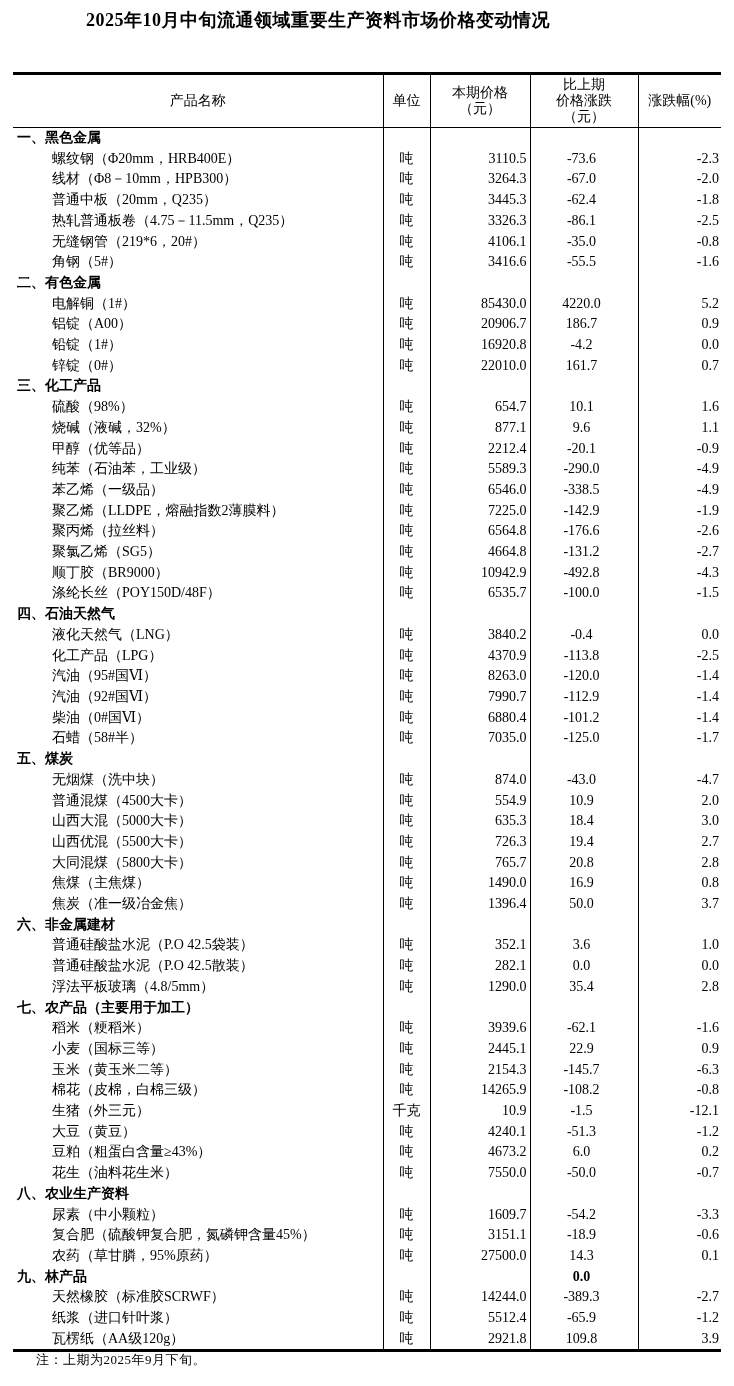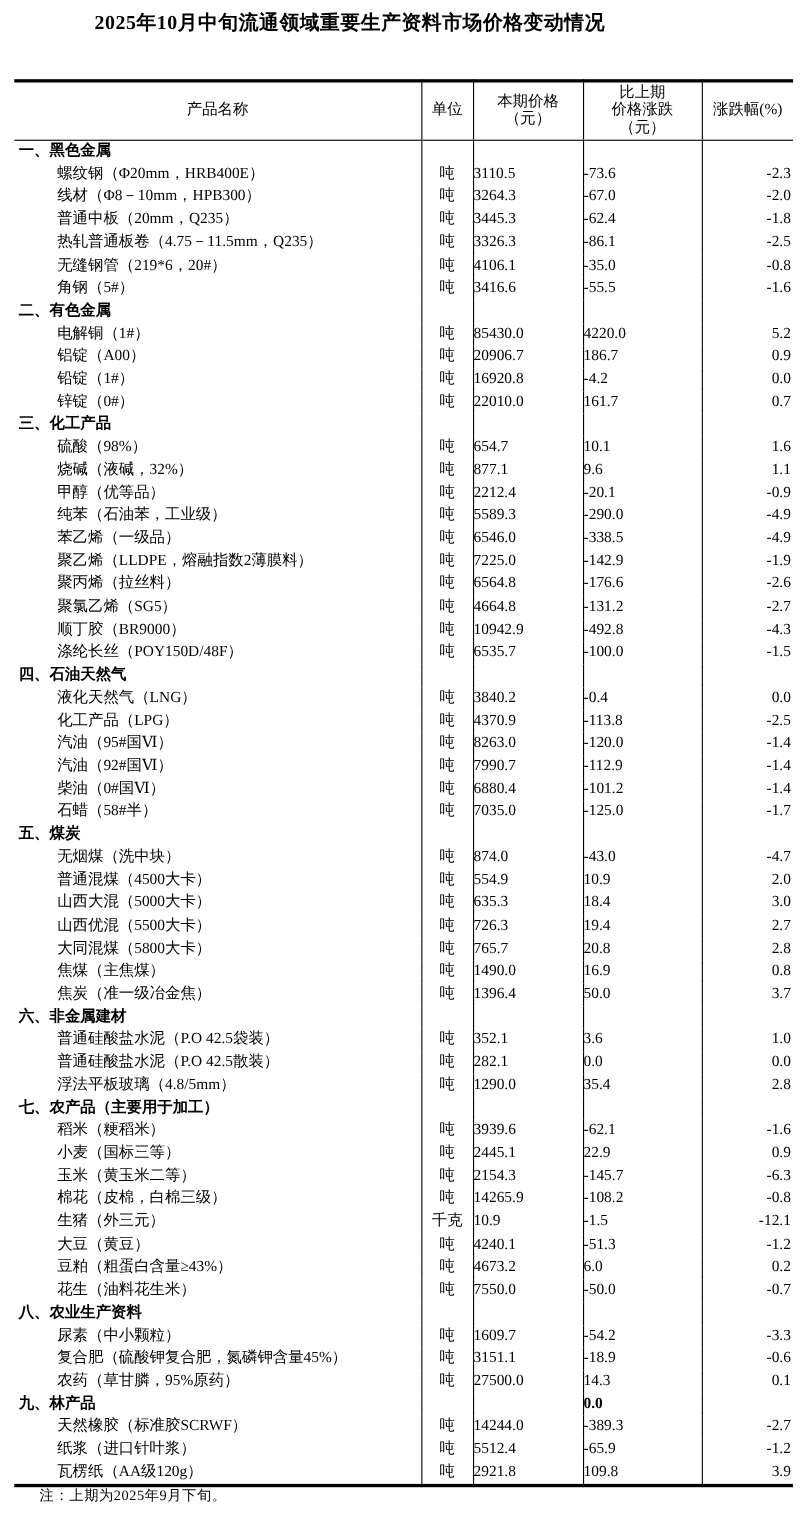--- a/index.html
+++ b/index.html
@@ -30,22 +30,22 @@
     white-space:pre-line; line-height:16px; padding:0;
   }
   th.b, td.b { border-left:1px solid #000; }
   tbody td {
     height:20.7px; padding:0; line-height:20.7px;
     white-space:nowrap; overflow:hidden;
   }
   td.name    { text-align:left; padding-left:39px; }
   td.section { font-weight:bold; padding-left:4px; }
   td.unit    { text-align:center; }
-  td.price   { padding-right:3px; }
-  td.change  { text-align:left; padding-right:5px; }
+  td.price   { text-align:right; padding-right:3px; }
+  td.change  { text-align:center; padding-right:5px; }
   td.pct     { text-align:right; padding-right:2px;margin-left:24px; }
   td.bold    { font-weight:bold; }
   .footnote {
     position:absolute; left:36px; top:1351px;
     font-size:13px; letter-spacing:0.5px;
   }
 </style>
 </head>
 <body>
 

